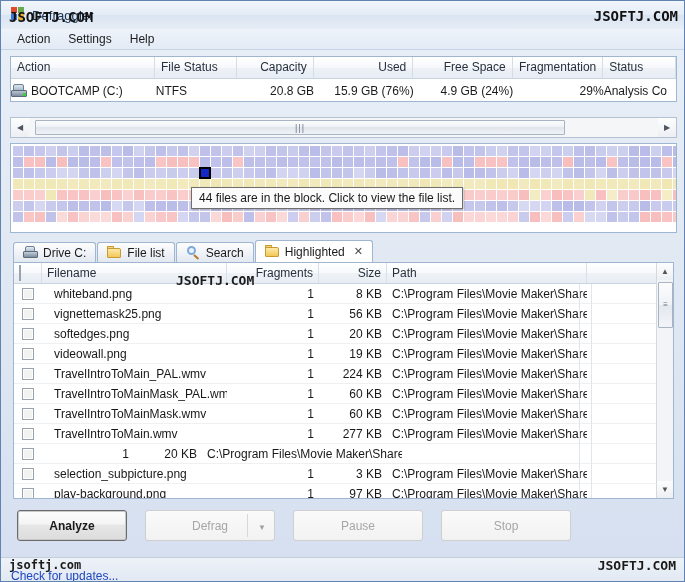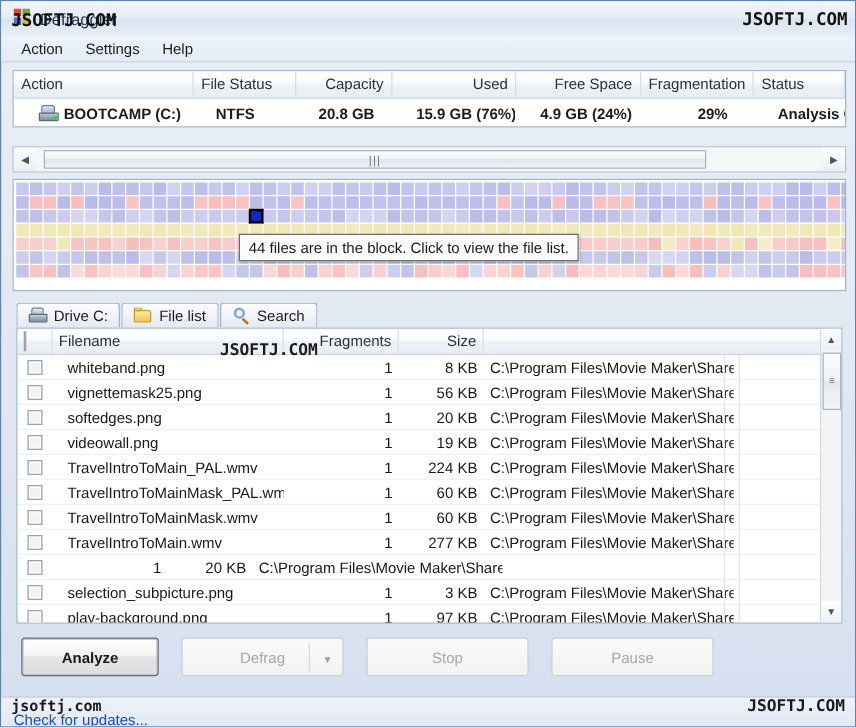--- a/index.html
+++ b/index.html
@@ -91,21 +91,21 @@
   .dl-head > div {
     padding: 3px 6px 0 6px;
     border-right: 1px solid #d5dde7;
     overflow: hidden; white-space: nowrap;
   }
   .dl-row {
     display: flex; height: 23px; align-items: center;
     font-size: 12px; color: #1b1b1b;
   }
   .dl-row > div {
-    padding: 0 20px; overflow: hidden; white-space: nowrap; font-weight: bold;
+    padding: 0 0; overflow: hidden; white-space: nowrap;
   }
   .c-drive { width: 160px; }
   .c-fs    { width: 90px; }
   .c-cap   { width: 85px; text-align: right; }
   .c-used  { width: 110px; text-align: right; }
   .c-free  { width: 110px; text-align: right; }
   .c-frag  { width: 100px; text-align: right; }
   .c-stat  { width: 80px; }
   .dl-head .c-cap, .dl-head .c-used, .dl-head .c-free, .dl-head .c-frag { text-align: right; }
   .drive-cell { display:flex; align-items:center; gap:4px; }
@@ -909,30 +909,39 @@
         </span>
       <span>File list</span>
     </div>
     <div class="tab">
       <span class="ico ico-search">
           <span class="s1"></span>
           <span class="s2"></span>
         </span>
       <span>Search</span>
     </div>
+    <div class="tab active">
+      <span class="ico ico-folder">
+          <span class="f2"></span>
+          <span class="f1"></span>
+        </span>
+      <span>Highlighted</span>
+      <span class="tab-close">✕</span>
+    </div>
   </div>
 
   <div id="filelist">
     <div class="fl-head">
       <div class="h-chk">
         <span class="cellbox"></span>
       </div>
       <div class="h-name">Filename</div>
       <div class="h-frag">Fragments</div>
       <div class="h-size">Size</div>
+      <div class="h-path">Path</div>
       <div class="h-ext"></div>
     </div>
     <div class="fl-body" id="fl-body">
         <div class="fl-row">
           <div class="r-chk">
             <span class="cellbox"></span>
           </div>
           <div class="r-name">whiteband.png</div>
           <div class="r-frag">1</div>
           <div class="r-size">8 KB</div>
@@ -1053,22 +1062,22 @@
     <span>JSOFTJ.COM</span>
   </div>
 
   <div id="buttons">
     <div class="btn primary">Analyze</div>
     <div class="btn disabled btn-split">
       <span>Defrag</span>
       <span class="split-div"></span>
       <span class="split-arrow">▼</span>
     </div>
+    <div class="btn disabled btn-pause">Pause</div>
     <div class="btn disabled btn-stop">Stop</div>
-    <div class="btn disabled btn-pause">Pause</div>
   </div>
 
   <div id="statusbar">
     <span class="status-link">Check for updates...</span>
   </div>
   <div class="wm wm-status-left">
     <span>jsoftj.com</span>
   </div>
   <div class="wm wm-status-right">
     <span>JSOFTJ.COM</span>

